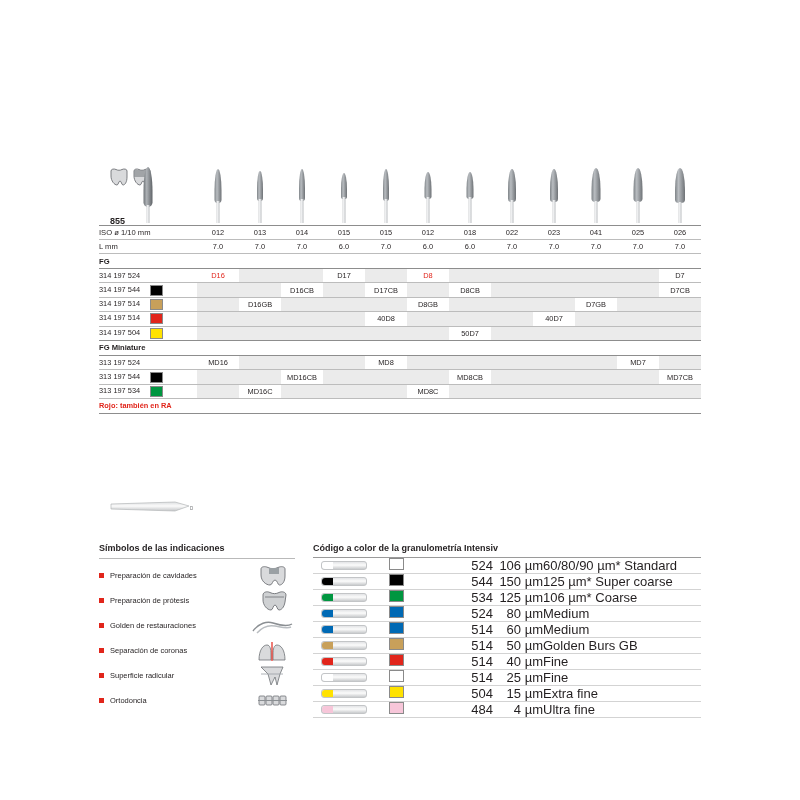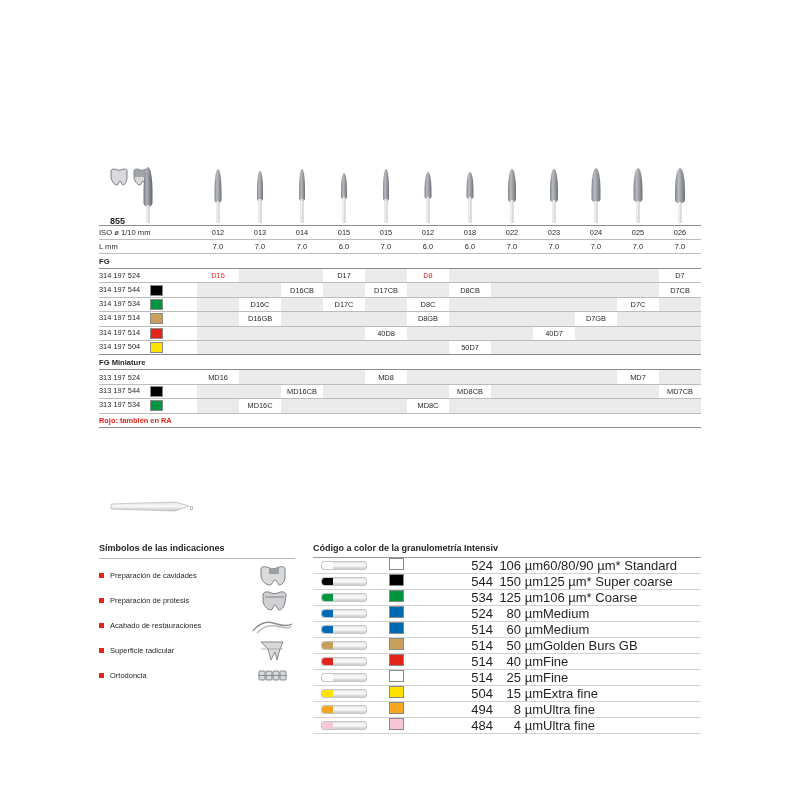--- a/index.html
+++ b/index.html
@@ -202,21 +202,21 @@
         <td class="lbl">ISO ø 1/10 mm</td>
         <td class="ctr">012</td>
         <td class="ctr">013</td>
         <td class="ctr">014</td>
         <td class="ctr">015</td>
         <td class="ctr">015</td>
         <td class="ctr">012</td>
         <td class="ctr">018</td>
         <td class="ctr">022</td>
         <td class="ctr">023</td>
-        <td class="ctr">024</td>
+        <td class="ctr">041</td>
         <td class="ctr">025</td>
         <td class="ctr">026</td>
       </tr>
 
       <tr class="lrow rowline">
         <td class="lbl">L mm</td>
         <td class="ctr">7.0</td>
         <td class="ctr">7.0</td>
         <td class="ctr">7.0</td>
         <td class="ctr">6.0</td>
@@ -263,38 +263,20 @@
         <td class="ctr">D17CB</td>
         <td class="ctr shade"></td>
         <td class="ctr">D8CB</td>
         <td class="ctr shade"></td>
         <td class="ctr shade"></td>
         <td class="ctr shade"></td>
         <td class="ctr shade"></td>
         <td class="ctr">D7CB</td>
       </tr>
 
-      <tr class="coderow rowline">
-        <td class="lbl">
-          <span>314 197 534</span>
-          <span class="chip" style="background:#009640;margin-left:8px"></span>
-        </td>
-        <td class="ctr shade"></td>
-        <td class="ctr">D16C</td>
-        <td class="ctr shade"></td>
-        <td class="ctr">D17C</td>
-        <td class="ctr shade"></td>
-        <td class="ctr">D8C</td>
-        <td class="ctr shade"></td>
-        <td class="ctr shade"></td>
-        <td class="ctr shade"></td>
-        <td class="ctr shade"></td>
-        <td class="ctr">D7C</td>
-        <td class="ctr shade"></td>
-      </tr>
 
       <tr class="coderow rowline">
         <td class="lbl">
           <span>314 197 514</span>
           <span class="chip" style="background:#c8a05a;margin-left:8px"></span>
         </td>
         <td class="ctr shade"></td>
         <td class="ctr">D16GB</td>
         <td class="ctr shade"></td>
         <td class="ctr shade"></td>
@@ -443,27 +425,36 @@
       <span class="sq"></span>
       <span class="symtxt">Preparación de prótesis</span>
       <svg class="symart" viewBox="0 0 46 22">
         <path d="M14 5 C14 2 18 1 21 2.5 C24 4 27 4 30 2.5 C33 1 37 2 37 5 L36 12 C35 18 32 20 30 20 C28 20 28 15 26 15 C24 15 24 20 22 20 C18 20 14 15 14 10 Z" fill="#cfd1d3" stroke="#6f7276" stroke-width="0.9"></path>
         <path d="M16 7 L35 7" stroke="#6f7276" stroke-width="0.8"></path>
       </svg>
     </div>
 
     <div class="symrow">
       <span class="sq"></span>
-      <span class="symtxt">Acabado de restauraciones</span>
+      <span class="symtxt">Golden de restauraciones</span>
       <svg class="symart" viewBox="0 0 46 22">
         <path d="M4 16 C10 8 18 6 24 8 C30 10 38 12 43 9" fill="none" stroke="#8b8f93" stroke-width="1.4"></path>
         <path d="M8 18 C14 11 20 10 26 11 C32 12 38 14 42 12" fill="none" stroke="#b9bdc1" stroke-width="1.4"></path>
       </svg>
     </div>
 
+    <div class="symrow">
+      <span class="sq"></span>
+      <span class="symtxt">Separación de coronas</span>
+      <svg class="symart" viewBox="0 0 46 22">
+        <path d="M10 20 C10 10 14 5 18 5 C21 5 22 9 22 14 L22 20 Z" fill="#d9dadc" stroke="#6f7276" stroke-width="0.8"></path>
+        <path d="M36 20 C36 10 32 5 28 5 C25 5 24 9 24 14 L24 20 Z" fill="#d9dadc" stroke="#6f7276" stroke-width="0.8"></path>
+        <rect x="22.4" y="2" width="1.2" height="19" fill="#e1251b"></rect>
+      </svg>
+    </div>
 
     <div class="symrow">
       <span class="sq"></span>
       <span class="symtxt">Superficie radicular</span>
       <svg class="symart" viewBox="0 0 46 22">
         <path d="M12 2 L34 2 L31 9 L28 20 L26 12 L22 20 L19 9 Z" fill="#d9dadc" stroke="#6f7276" stroke-width="0.8"></path>
         <path d="M12 9 L34 9" stroke="#9aa0a4" stroke-width="0.8"></path>
       </svg>
     </div>
 
@@ -586,31 +577,20 @@
               </span>
             </td>
         <td><span class="gchip" style="background:#ffe200"></span></td>
         <td class="gnum">504</td>
         <td class="gum">15 µm</td>
         <td class="gdesc">Extra fine</td>
       </tr>
       <tr>
         <td>
               <span class="gbur">
-                <i style="background:#f5a623"></i>
-              </span>
-            </td>
-        <td><span class="gchip" style="background:#f5a623"></span></td>
-        <td class="gnum">494</td>
-        <td class="gum">8 µm</td>
-        <td class="gdesc">Ultra fine</td>
-      </tr>
-      <tr>
-        <td>
-              <span class="gbur">
                 <i style="background:#f7c6d9"></i>
               </span>
             </td>
         <td><span class="gchip" style="background:#f7c6d9"></span></td>
         <td class="gnum">484</td>
         <td class="gum">4 µm</td>
         <td class="gdesc">Ultra fine</td>
       </tr>
     </tbody>
       </table>

